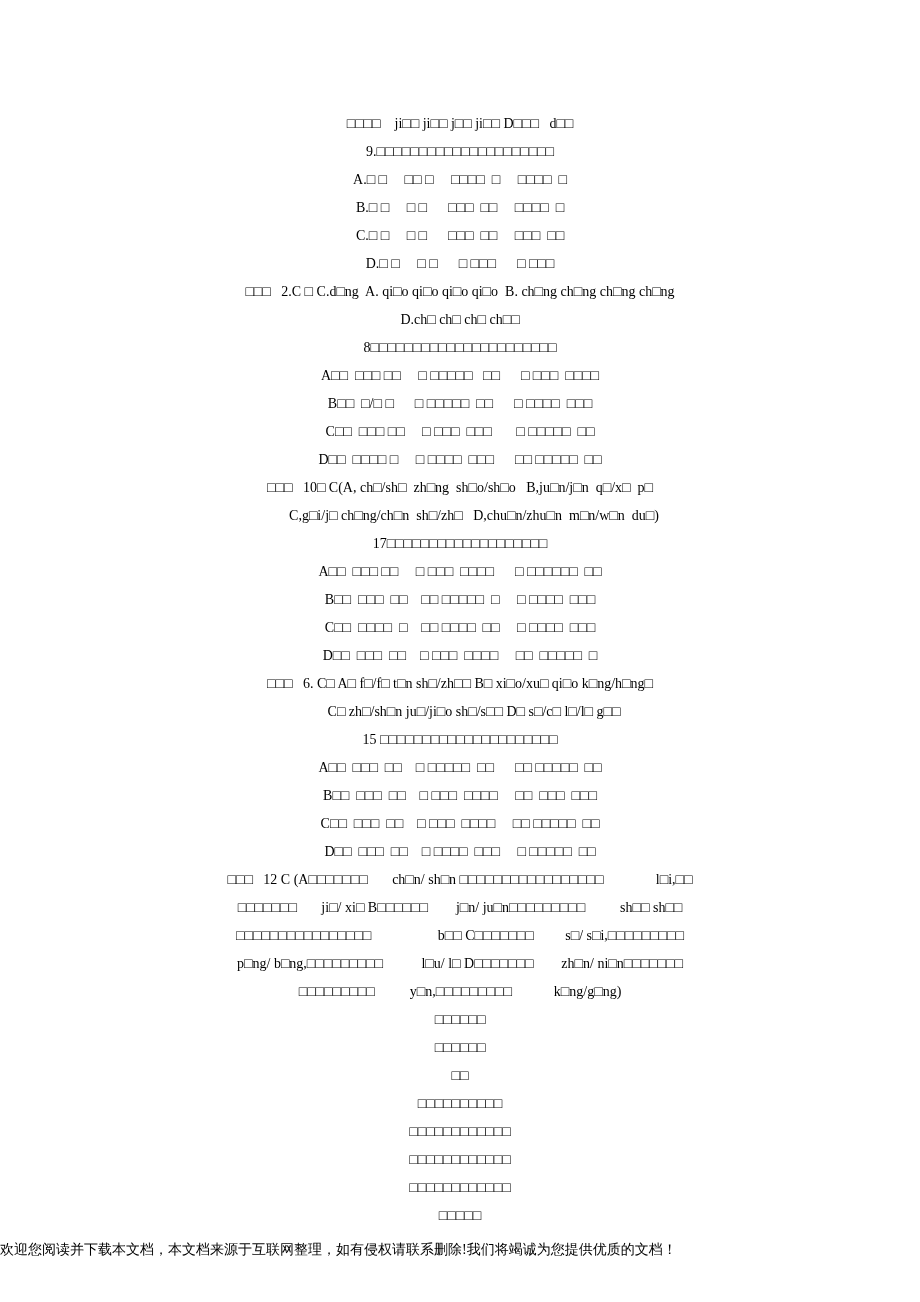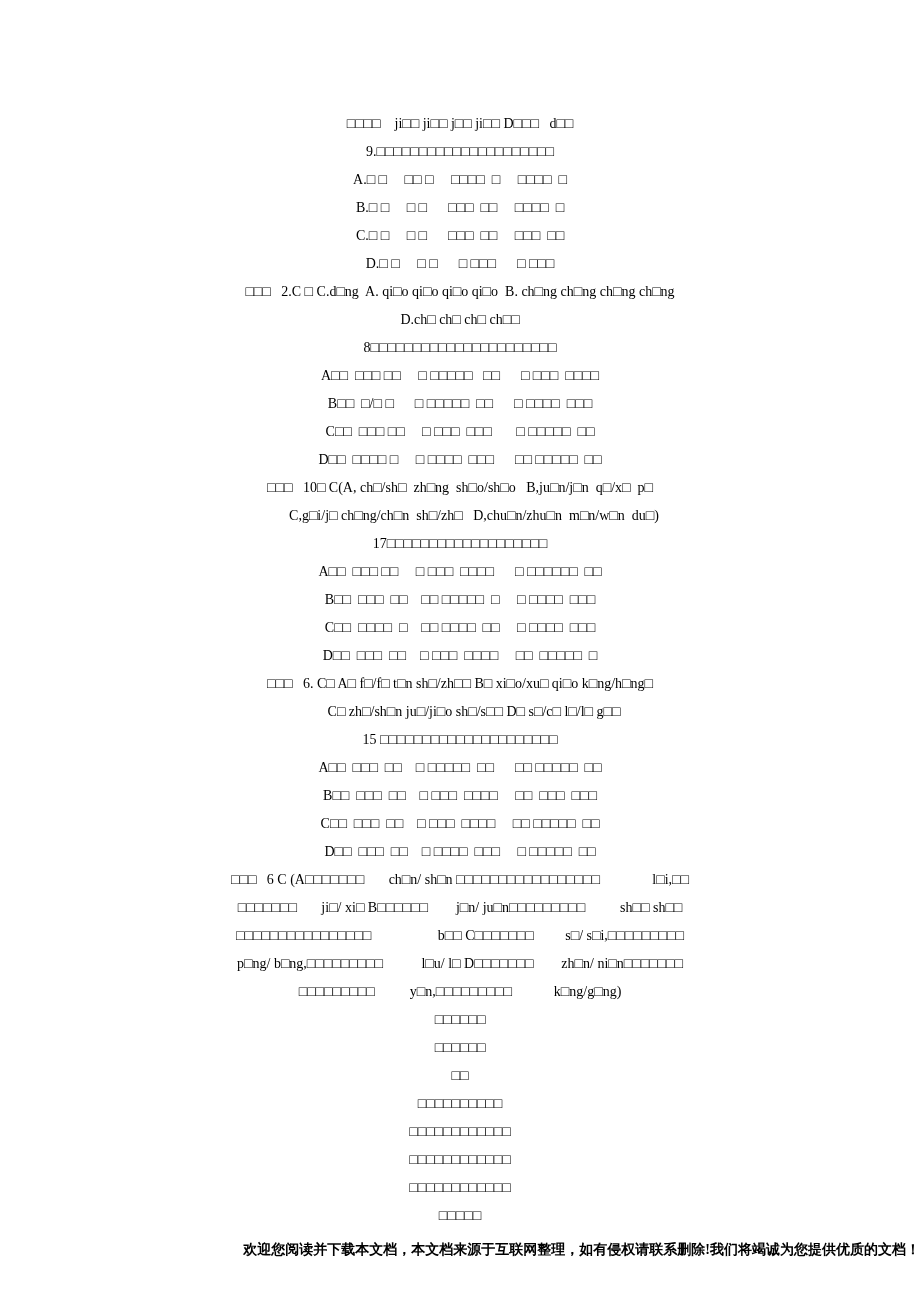--- a/index.html
+++ b/index.html
@@ -13,23 +13,22 @@
     color: #000;
     padding: 110px 70px 0 70px;
     position: relative;
   }
   .line { white-space: pre; text-align: center; }
   .footer {
     position: absolute;
     bottom: 38px;
     left: 0;
     right: 0;
-    text-align: right;
+    text-align: left;
     font-size: 14px;
-    font-weight: bold;
   }
   .center-block { text-align: center; }
   .center-block .line { display: block; }
 </style>
 </head>
 <body>
 
 <div class="line">□□□□    ji□□ ji□□ j□□ ji□□ D□□□   d□□</div>
 
 <div class="line">9.□□□□□□□□□□□□□□□□□□□□□</div>
@@ -54,21 +53,21 @@
 <div class="line">C□□  □□□□  □    □□ □□□□  □□     □ □□□□  □□□</div>
 <div class="line">D□□  □□□  □□    □ □□□  □□□□     □□  □□□□□  □</div>
 <div class="line">□□□   6. C□ A□ f□/f□ t□n sh□/zh□□ B□ xi□o/xu□ qi□o k□ng/h□ng□</div>
 <div class="line">        C□ zh□/sh□n ju□/ji□o sh□/s□□ D□ s□/c□ l□/l□ g□□</div>
 
 <div class="line">15 □□□□□□□□□□□□□□□□□□□□□</div>
 <div class="line">A□□  □□□  □□    □ □□□□□  □□      □□ □□□□□  □□</div>
 <div class="line">B□□  □□□  □□    □ □□□  □□□□     □□  □□□  □□□</div>
 <div class="line">C□□  □□□  □□    □ □□□  □□□□     □□ □□□□□  □□</div>
 <div class="line">D□□  □□□  □□    □ □□□□  □□□     □ □□□□□  □□</div>
-<div class="line">□□□   6 C (A□□□□□□□       ch□n/ sh□n □□□□□□□□□□□□□□□□□               l□i,□□</div>
+<div class="line">□□□   12 C (A□□□□□□□       ch□n/ sh□n □□□□□□□□□□□□□□□□□               l□i,□□</div>
 <div class="line">□□□□□□□       ji□/ xi□ B□□□□□□        j□n/ ju□n□□□□□□□□□          sh□□ sh□□</div>
 <div class="line">□□□□□□□□□□□□□□□□                   b□□ C□□□□□□□         s□/ s□i,□□□□□□□□□</div>
 <div class="line">p□ng/ b□ng,□□□□□□□□□           l□u/ l□ D□□□□□□□        zh□n/ ni□n□□□□□□□</div>
 <div class="line">□□□□□□□□□          y□n,□□□□□□□□□            k□ng/g□ng)</div>
 
 <div class="line">□□□□□□</div>
 <div class="line">□□□□□□</div>
 
 <div class="center-block">
   <span class="line">□□</span>

